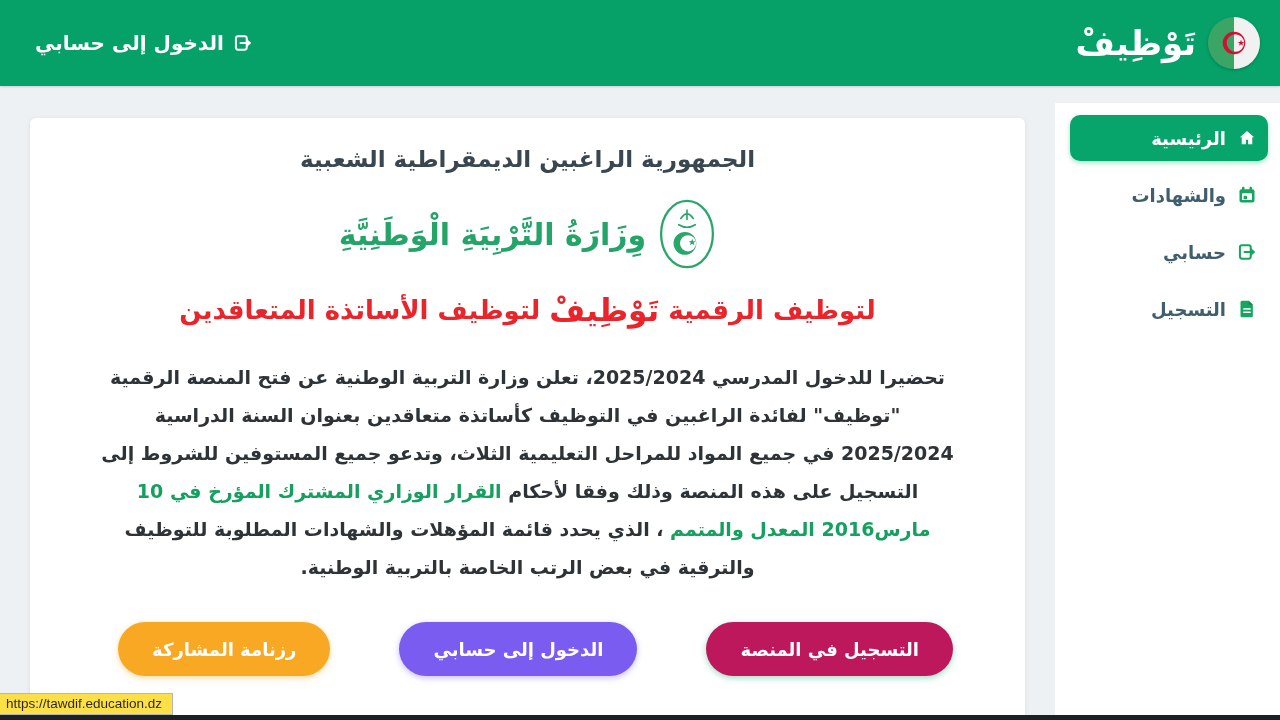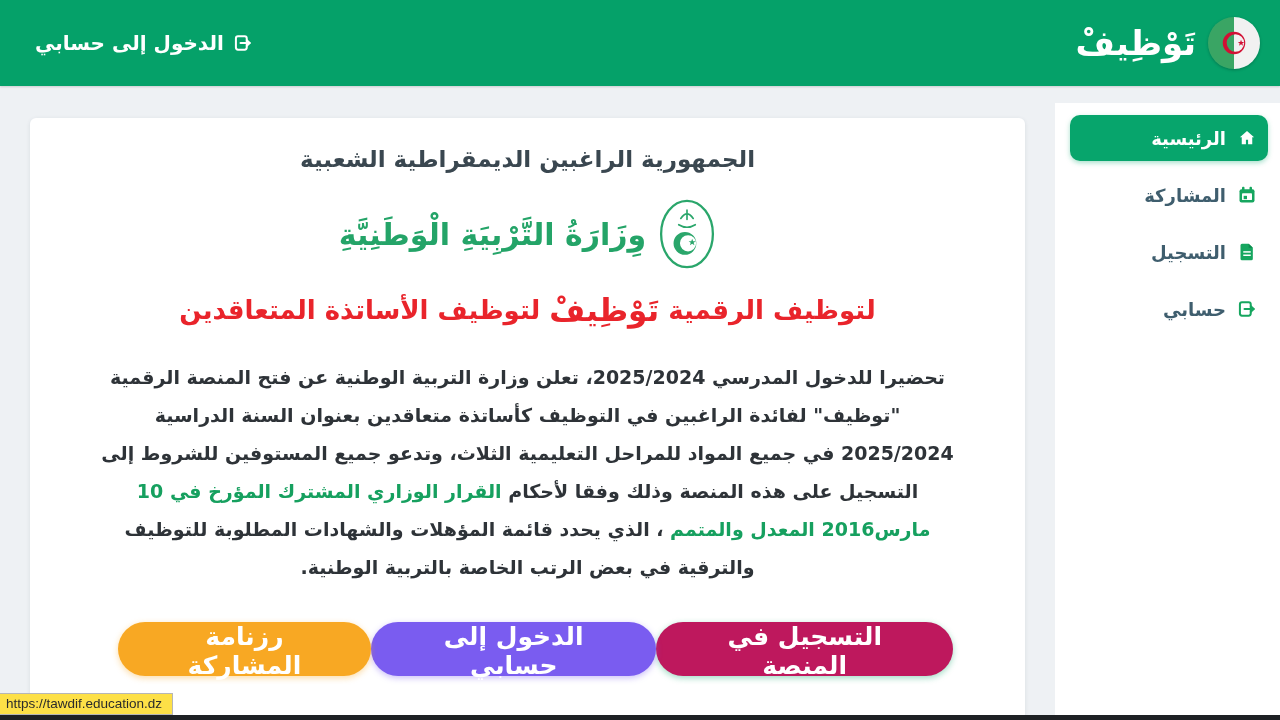--- a/index.html
+++ b/index.html
@@ -63,21 +63,21 @@
     font-size:19px; font-weight:bold; line-height:38px; color:#2e3338;
   }
   .announcement .green { color:#16a05f; }
   .actions {
     margin-top:36px; display:flex; justify-content:space-between; align-items:center;
     padding:0 72px 0 88px;
   }
   .btn {
     border:none; height:54px; border-radius:28px; padding:0 34px;
     color:#ffffff; font-family:"DejaVu Sans", sans-serif;
-    font-size:25px; font-weight:bold; cursor:pointer;
+    font-size:18px; font-weight:bold; cursor:pointer;
   }
   .btn-green  { background:#be185d; box-shadow:0 2px 6px rgba(12,164,104,.4); }
   .btn-purple { background:#7a5cf0; box-shadow:0 2px 6px rgba(122,92,240,.4); }
   .btn-orange { background:#f8a823; box-shadow:0 2px 6px rgba(248,168,35,.4); }
 
   
   .status-tooltip {
     position:absolute; left:0; bottom:5px; z-index:5;
     background:#fde047; border:1px solid #b6b6b6; border-left:none;
     font-family:"Liberation Sans","DejaVu Sans",sans-serif;
@@ -130,44 +130,44 @@
     <div class="side-item">
       <span class="ico">
         <svg width="20" height="20" viewBox="0 0 24 24">
           <rect x="3" y="5" width="18" height="16" rx="2.5" fill="#16a65f"></rect>
           <rect x="6" y="2" width="3" height="5" rx="1.2" fill="#16a65f"></rect>
           <rect x="15" y="2" width="3" height="5" rx="1.2" fill="#16a65f"></rect>
           <rect x="6" y="10" width="12" height="8" rx="1" fill="#ffffff"></rect>
           <rect x="8" y="13" width="4" height="4" fill="#16a65f"></rect>
         </svg>
       </span>
-      <span>المشاركة</span>
+      <span>والشهادات</span>
+    </div>
+
+    <div class="side-item">
+      <span class="ico">
+        <svg width="20" height="20" viewBox="0 0 24 24" fill="none" stroke="#16a65f" stroke-width="2.4" stroke-linecap="round" stroke-linejoin="round">
+          <rect x="3.5" y="4" width="13" height="16" rx="2.5"></rect>
+          <path d="M9 12h11"></path>
+          <path d="M16.5 8.5 20 12l-3.5 3.5"></path>
+        </svg>
+      </span>
+      <span>حسابي</span>
     </div>
 
     <div class="side-item">
       <span class="ico">
         <svg width="20" height="20" viewBox="0 0 24 24">
           <path d="M6 2h8l5 5v13a1.8 1.8 0 0 1-1.8 1.8H6A1.8 1.8 0 0 1 4.2 20V3.8A1.8 1.8 0 0 1 6 2z" fill="#16a65f"></path>
           <path d="M14 2v5h5" fill="#0d8a4e"></path>
           <rect x="7.5" y="11" width="9" height="1.8" fill="#ffffff"></rect>
           <rect x="7.5" y="15" width="9" height="1.8" fill="#ffffff"></rect>
         </svg>
       </span>
       <span>التسجيل</span>
-    </div>
-
-    <div class="side-item">
-      <span class="ico">
-        <svg width="20" height="20" viewBox="0 0 24 24" fill="none" stroke="#16a65f" stroke-width="2.4" stroke-linecap="round" stroke-linejoin="round">
-          <rect x="3.5" y="4" width="13" height="16" rx="2.5"></rect>
-          <path d="M9 12h11"></path>
-          <path d="M16.5 8.5 20 12l-3.5 3.5"></path>
-        </svg>
-      </span>
-      <span>حسابي</span>
     </div>
   </nav>
 
   <main class="card">
 
     <h1 class="republic-title">الجمهورية الراغبين الديمقراطية الشعبية</h1>
 
     <div class="ministry" dir="rtl">
       <span class="emblem">
         <svg width="58" height="74" viewBox="0 0 56 70" fill="none">

